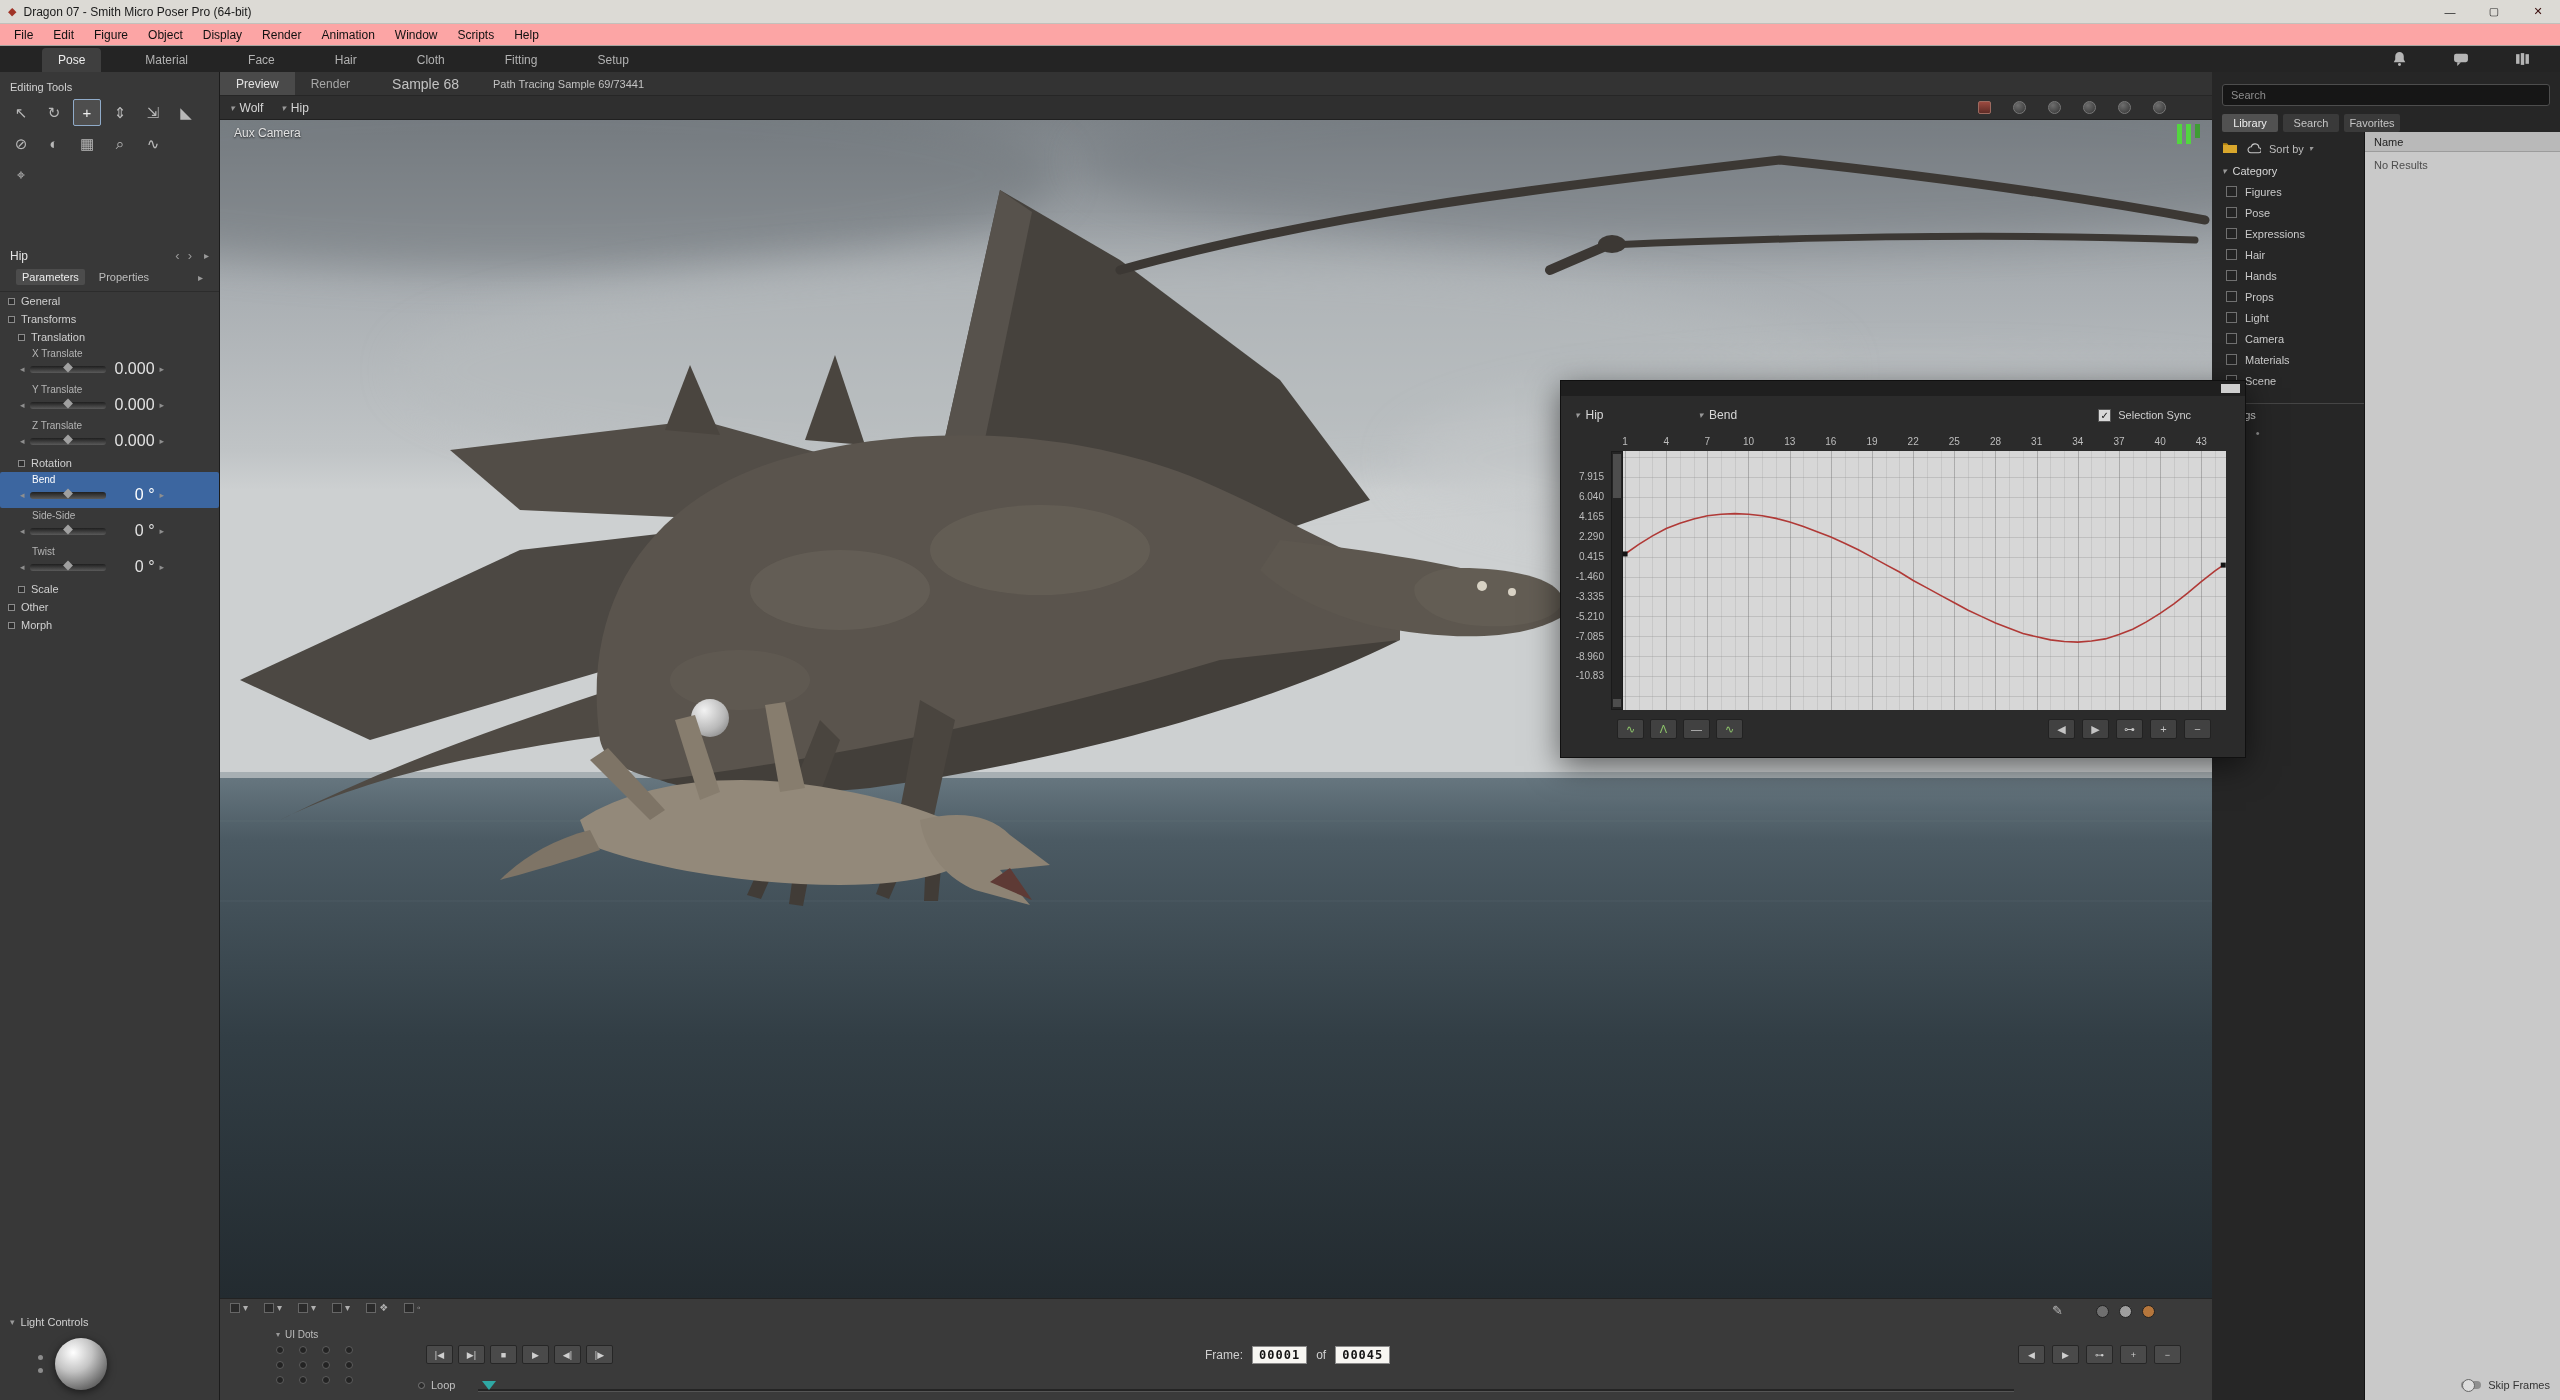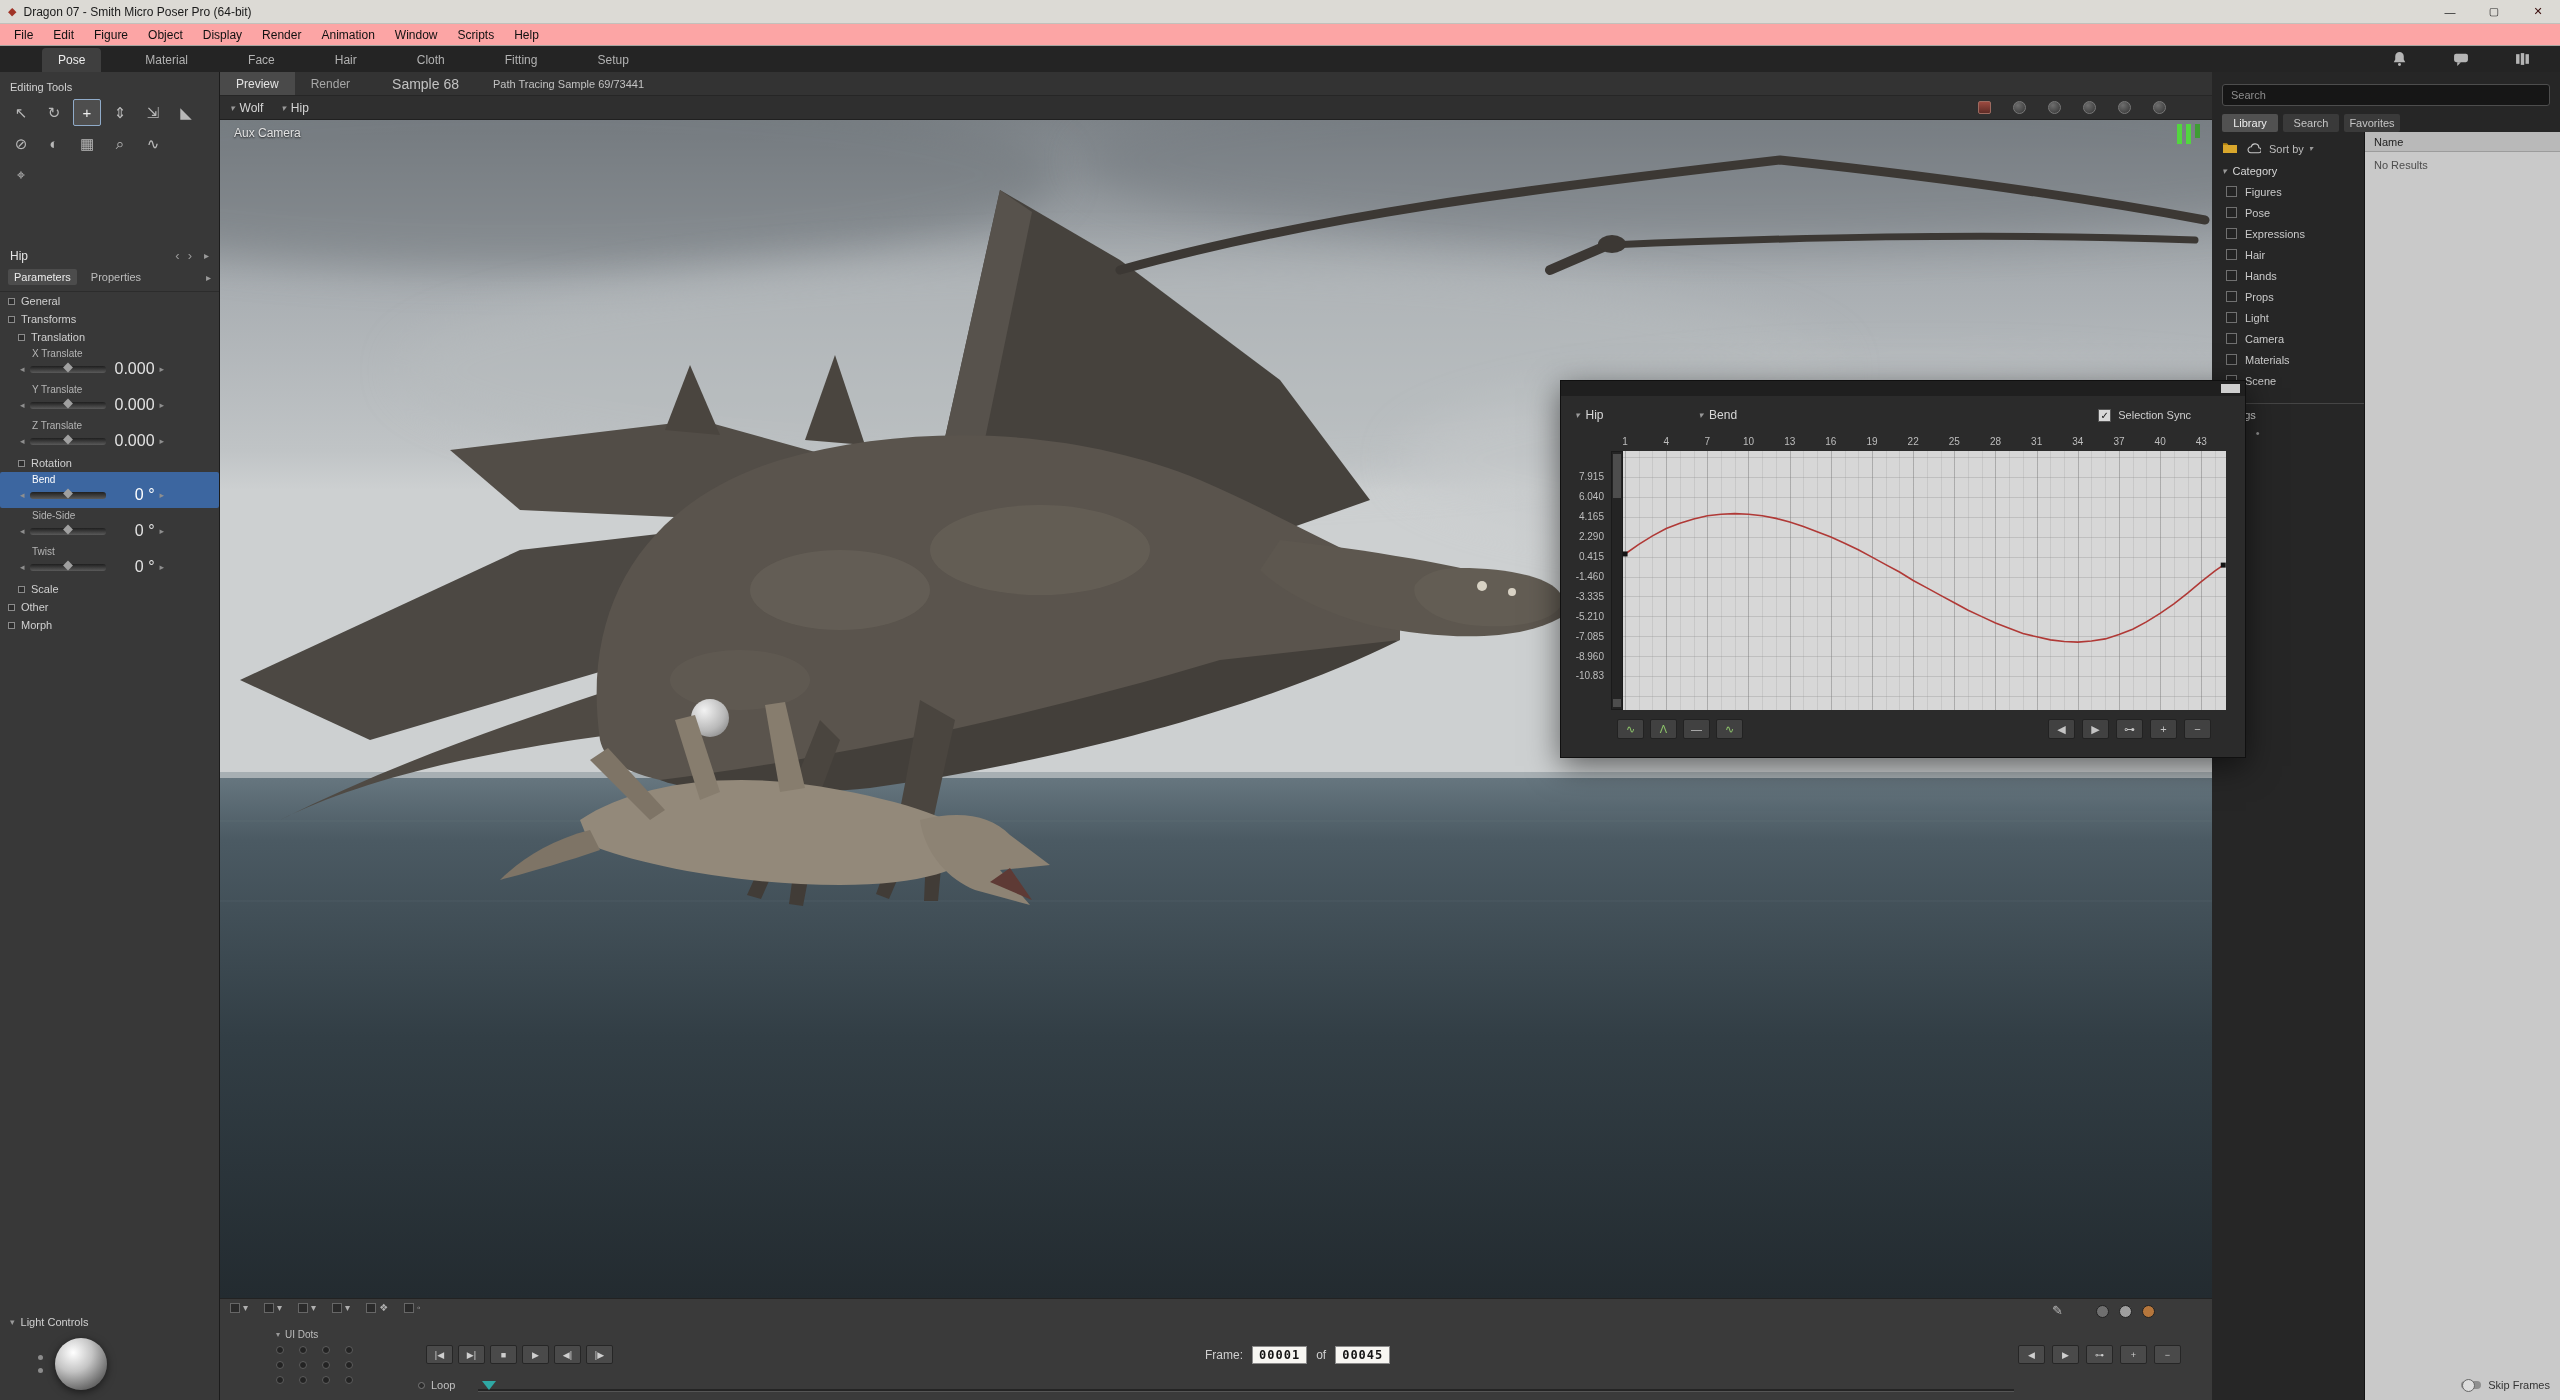--- a/index.html
+++ b/index.html
@@ -27,21 +27,21 @@
 
 .leftpanel{position:absolute;left:0;top:72px;width:220px;height:1328px;background:#383838;border-right:1px solid #1c1c1c;display:flex;flex-direction:column;padding:6px 0 10px}
 .panel-title{font-size:11px;color:#d2d2d2;padding:3px 10px 4px}
 .toolrow{display:flex;padding:2px 7px;gap:5px}
 .tool{width:28px;height:27px;display:flex;align-items:center;justify-content:center;color:#b8b8b8;font-size:15px;border:1px solid transparent;border-radius:2px}
 .tool.active{background:#4e4e4e;border-color:#90abc9;color:#eee}
 .actor-header{display:flex;align-items:center;padding:4px 10px;margin-top:54px;color:#e4e4e4;font-size:12px;gap:4px}
 .actor-header .spacer{flex:1}
 .nav{color:#9a9a9a;font-size:13px;padding:0 2px}
 .pmenu{color:#9a9a9a;font-size:10px;margin-left:6px}
-.ptabs{display:flex;gap:8px;padding:2px 8px 6px;border-bottom:1px solid #2c2c2c;align-items:center}
+.ptabs{display:flex;gap:8px;padding:2px 16px 6px;border-bottom:1px solid #2c2c2c;align-items:center}
 .ptab{font-size:11px;color:#bdbdbd;padding:2px 6px;border-radius:2px}
 .ptab.active{background:#4c4c4c;color:#ececec}
 .ptabs .pmenu{margin-left:auto}
 .param-section{display:flex;align-items:center;gap:6px;padding:3px 8px;font-size:11px;color:#d0d0d0}
 .param-section .box{width:7px;height:7px;border:1px solid #8a8a8a;background:#2c2c2c;flex:none}
 .param-section.sub{padding-left:18px}
 .dial{padding:2px 6px 4px 20px}
 .dlabel{font-size:10px;color:#b5b5b5;padding-left:12px;margin-bottom:1px}
 .dialrow{display:flex;align-items:center;gap:5px}
 .darrow{color:#8f8f8f;font-size:9px}

